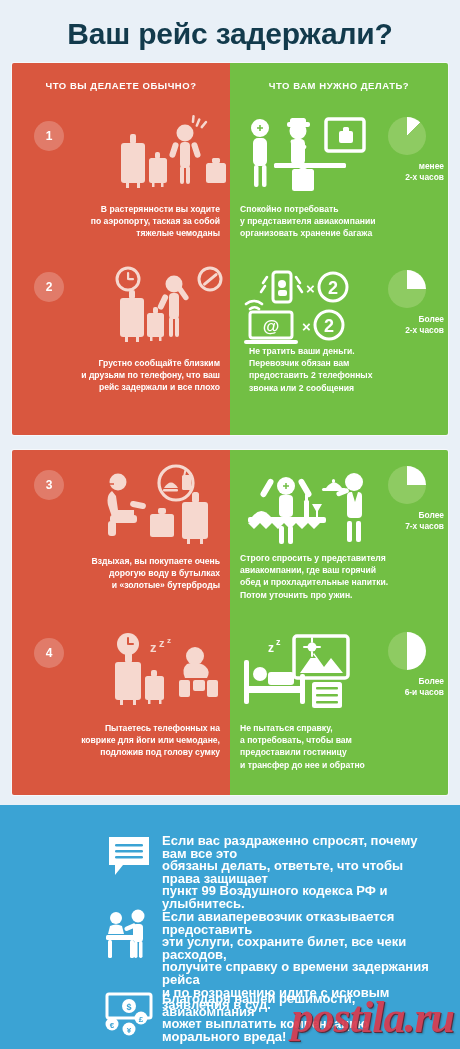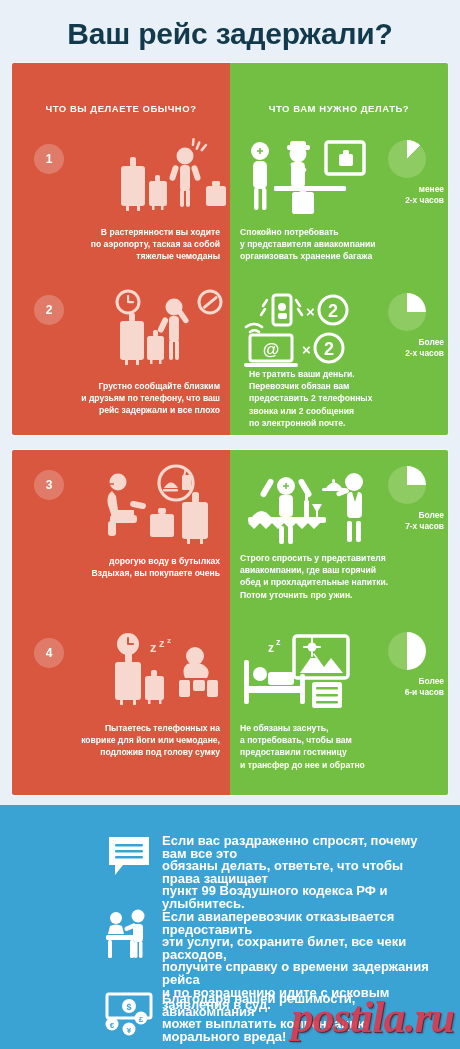--- a/index.html
+++ b/index.html
@@ -29,21 +29,21 @@
   #block-1 { top: 63px;  height: 372px; }
   #block-2 { top: 450px; height: 345px; }
 
   .col { width: 50%; position: relative; }
   .col-red   { background: #d9573f; }
   .col-green { background: #72bf44; }
 
   .col-head {
     height: 44px; display: flex; align-items: center; justify-content: center;
     font-size: 9.5px; font-weight: bold; color: #ffffff;
-    letter-spacing: 0.55px; text-align: center; margin-top: 23px;
+    letter-spacing: 0.55px; text-align: center;
   }
 
   
   .row { position: relative; }
   .row-inner { position: relative; height: 100%; }
 
   
   .num-badge {
     position: absolute; left: 22px; top: 14px;
     width: 30px; height: 30px; border-radius: 50%;
@@ -285,21 +285,20 @@
             <div class="pie-label">
               <span class="tip-line">Более</span>
               <span class="tip-line">2-х часов</span>
             </div>
           </div>
           <div class="cap cap-left" style="top:83px;margin-left:9px;">
             <span class="tip-line">Не тратить ваши деньги.</span>
             <span class="tip-line">Перевозчик обязан вам</span>
             <span class="tip-line">предоставить 2 телефонных</span>
             <span class="tip-line">звонка или 2 сообщения</span>
-            <span class="tip-line">по электронной почте.</span>
           </div>
         </div>
       </div>
     </div>
   </div>
 
   <div class="block" id="block-2">
 
     <div class="col col-red">
 
@@ -329,22 +328,23 @@
 
                 <rect x="92" y="38" width="26" height="37" rx="3"></rect>
                 <rect x="102" y="28" width="7" height="11" rx="2.5"></rect>
                 <rect x="92" y="48" width="26" height="3"></rect>
                 <rect x="97" y="75" width="3" height="5"></rect>
                   <rect x="110" y="75" width="3" height="5"></rect>
               </g>
             </svg>
           </div>
           <div class="cap cap-right" style="top:105px;">
+            <span class="tip-line">Вздыхая, вы покупаете очень</span>
             <span class="tip-line">дорогую воду в бутылках</span>
-            <span class="tip-line">Вздыхая, вы покупаете очень</span>
+            <span class="tip-line">и «золотые» бутерброды</span>
           </div>
         </div>
       </div>
 
       <div class="row" style="height:175px">
         <div class="row-inner">
           <div class="num-badge" style="top:18px">4</div>
           <div class="art" style="left:95px; top:10px;">
             <svg width="125" height="92" viewBox="0 0 125 92">
               <g fill="#f6d8cf">
@@ -469,21 +469,21 @@
             </svg>
           </div>
           <div class="pie-wrap" style="left:140px; top:12px;">
             <div class="pie" style="background: conic-gradient(#ffffff 0deg 180deg, #8ecb62 180deg 360deg);"></div>
             <div class="pie-label">
               <span class="tip-line">Более</span>
               <span class="tip-line">6-и часов</span>
             </div>
           </div>
           <div class="cap cap-left" style="top:102px;">
-            <span class="tip-line">Не обязаны заснуть,</span>
+            <span class="tip-line">Не пытаться справку,</span>
             <span class="tip-line">а потребовать, чтобы вам</span>
             <span class="tip-line">предоставили гостиницу</span>
             <span class="tip-line">и трансфер до нее и обратно</span>
           </div>
         </div>
       </div>
     </div>
   </div>
 
   <div id="blue-panel">

